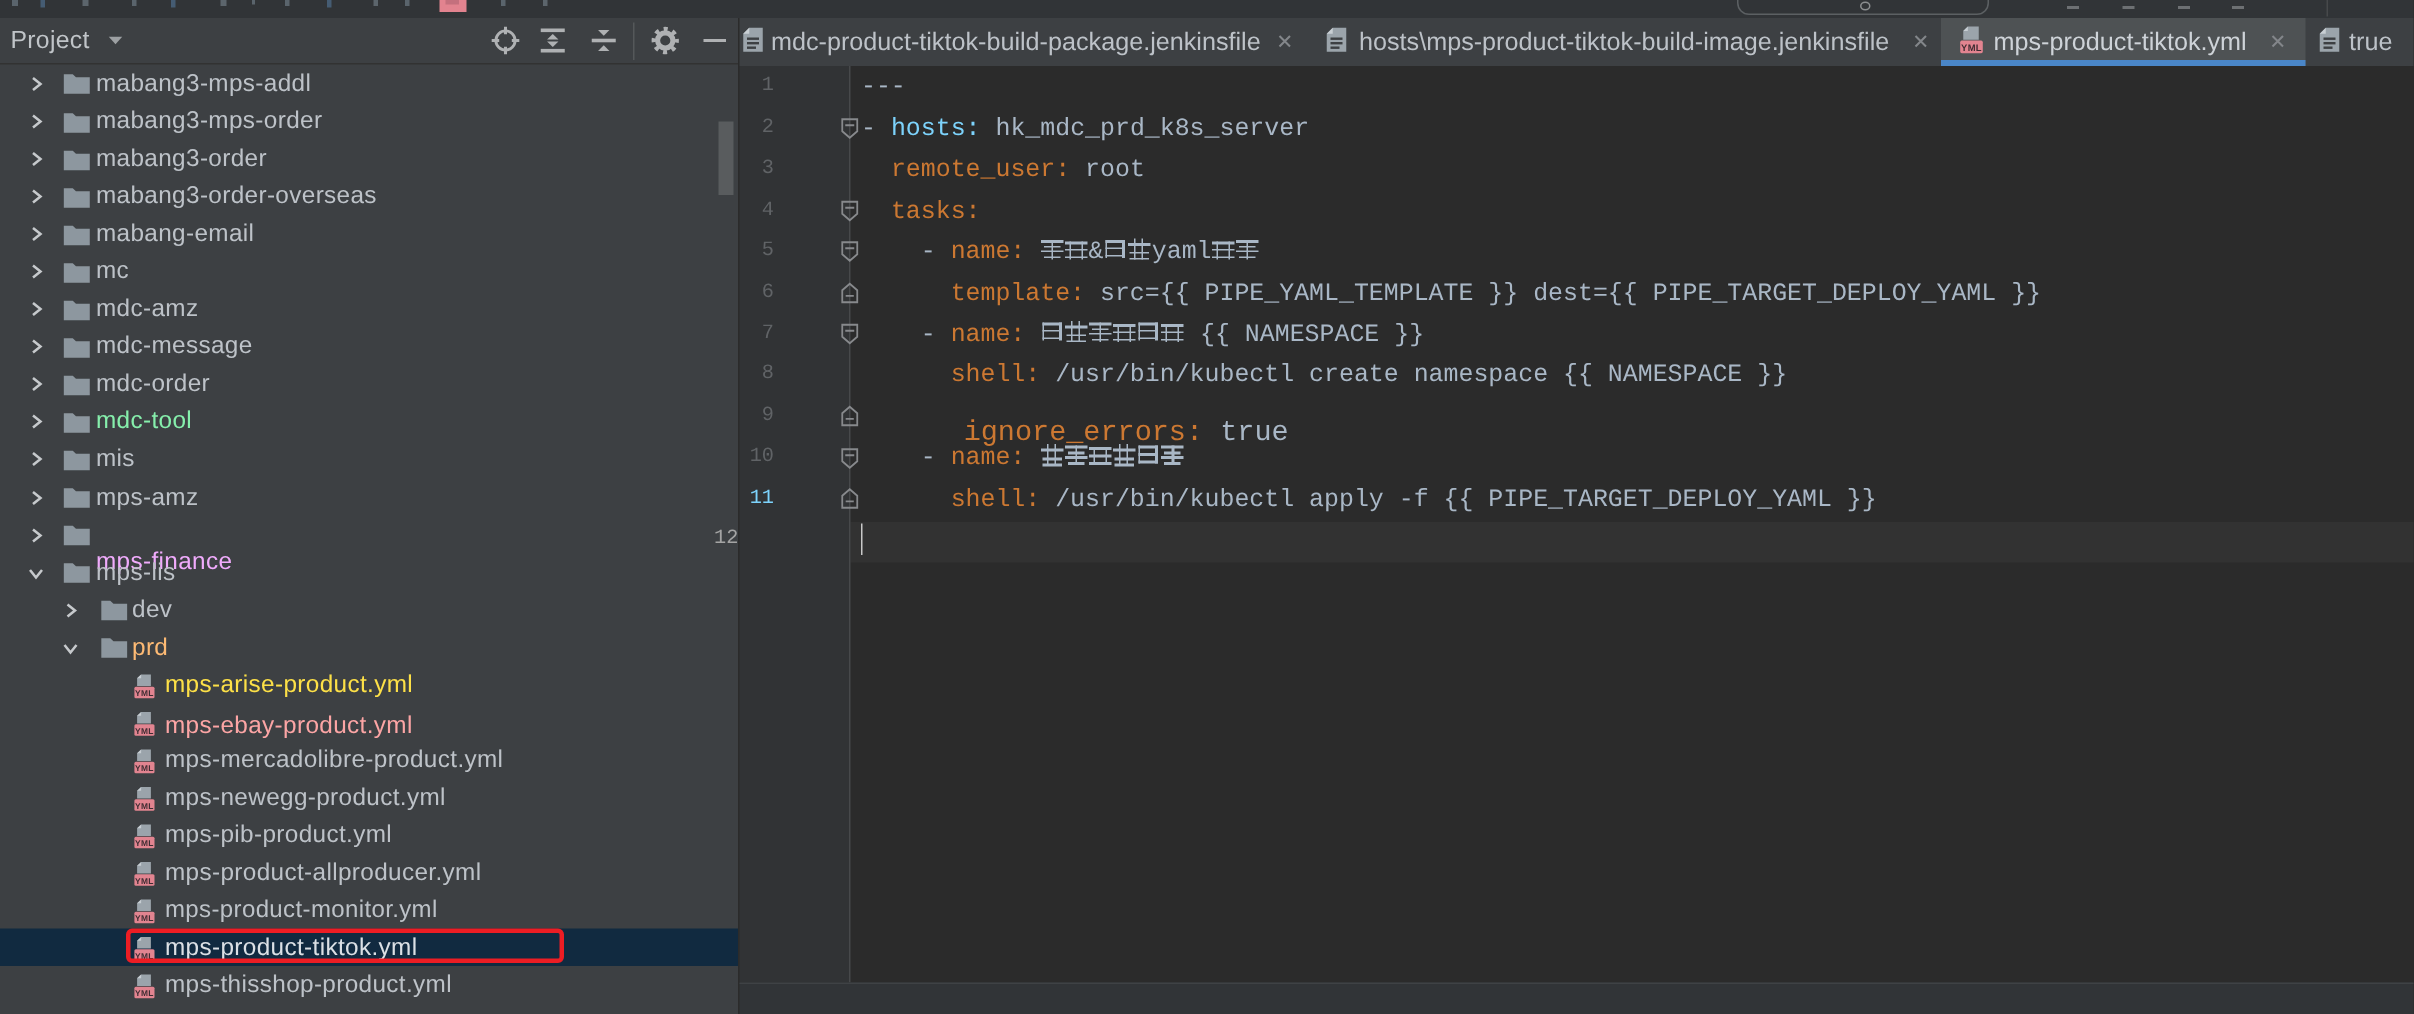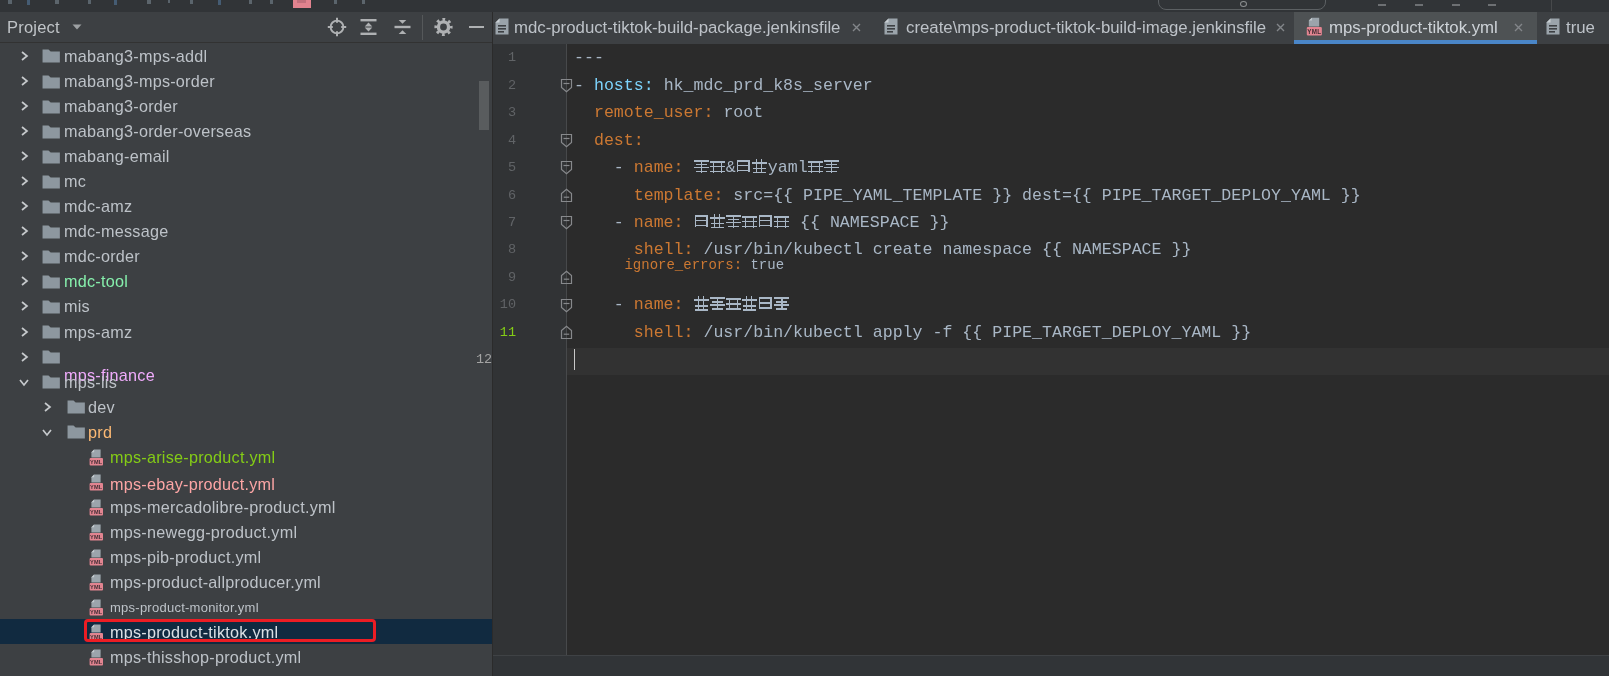--- a/index.html
+++ b/index.html
@@ -176,21 +176,21 @@
 <svg width="18.4" height="15" viewBox="0 0 17 15" preserveAspectRatio="none" style="position:absolute;top:424.2px;left:67px">
     <path d="M0.5 1.5 L6 1.5 L8 3.5 L16.5 3.5 L16.5 14.5 L0.5 14.5 Z" fill="#8d979f"></path>
   </svg>
 <div class="a" style="left:88px;top:431.7px;transform:translateY(-50%);font-size:16.2px;color:#fdba74;white-space:nowrap;letter-spacing:0.25px">prd</div>
 <svg width="16.0" height="17.0" viewBox="0 0 16 17" style="position:absolute;top:448.7px;left:88px">
     <path d="M6.1 0.6 L12.6 0.6 L12.6 8.4 L3.4 8.4 L3.4 3.2 Z" fill="#9ba4ab"></path>
     <path d="M6.1 0.6 L6.1 3.2 L3.4 3.2 Z" fill="#c6cdd2"></path>
     <rect x="1.6" y="8.9" width="13.4" height="7.6" rx="1" fill="#e28490"></rect>
     <text x="8.3" y="15" font-family="Liberation Sans" font-size="5.6" font-weight="bold" fill="#402d33" text-anchor="middle" letter-spacing="0.2">YML</text>
   </svg>
-<div class="a" style="left:110px;top:456.7px;transform:translateY(-50%);font-size:16.2px;color:#84cc16;white-space:nowrap;letter-spacing:0.25px">mps-arise-product.yml</div>
+<div class="a" style="left:110px;top:456.7px;transform:translateY(-50%);font-size:16.2px;color:#fde047;white-space:nowrap;letter-spacing:0.25px">mps-arise-product.yml</div>
 <svg width="16.0" height="17.0" viewBox="0 0 16 17" style="position:absolute;top:473.8px;left:88px">
     <path d="M6.1 0.6 L12.6 0.6 L12.6 8.4 L3.4 8.4 L3.4 3.2 Z" fill="#9ba4ab"></path>
     <path d="M6.1 0.6 L6.1 3.2 L3.4 3.2 Z" fill="#c6cdd2"></path>
     <rect x="1.6" y="8.9" width="13.4" height="7.6" rx="1" fill="#e28490"></rect>
     <text x="8.3" y="15" font-family="Liberation Sans" font-size="5.6" font-weight="bold" fill="#402d33" text-anchor="middle" letter-spacing="0.2">YML</text>
   </svg>
 <div class="a" style="left:110px;top:484px;transform:translateY(-50%);font-size:16.2px;color:#fca5a5;white-space:nowrap;letter-spacing:0.25px">mps-ebay-product.yml</div>
 <svg width="16.0" height="17.0" viewBox="0 0 16 17" style="position:absolute;top:498.8px;left:88px">
     <path d="M6.1 0.6 L12.6 0.6 L12.6 8.4 L3.4 8.4 L3.4 3.2 Z" fill="#9ba4ab"></path>
     <path d="M6.1 0.6 L6.1 3.2 L3.4 3.2 Z" fill="#c6cdd2"></path>
@@ -218,21 +218,21 @@
     <rect x="1.6" y="8.9" width="13.4" height="7.6" rx="1" fill="#e28490"></rect>
     <text x="8.3" y="15" font-family="Liberation Sans" font-size="5.6" font-weight="bold" fill="#402d33" text-anchor="middle" letter-spacing="0.2">YML</text>
   </svg>
 <div class="a" style="left:110px;top:582.0px;transform:translateY(-50%);font-size:16.2px;color:#bdc2c8;white-space:nowrap;letter-spacing:0.25px">mps-product-allproducer.yml</div>
 <svg width="16.0" height="17.0" viewBox="0 0 16 17" style="position:absolute;top:599.0px;left:88px">
     <path d="M6.1 0.6 L12.6 0.6 L12.6 8.4 L3.4 8.4 L3.4 3.2 Z" fill="#9ba4ab"></path>
     <path d="M6.1 0.6 L6.1 3.2 L3.4 3.2 Z" fill="#c6cdd2"></path>
     <rect x="1.6" y="8.9" width="13.4" height="7.6" rx="1" fill="#e28490"></rect>
     <text x="8.3" y="15" font-family="Liberation Sans" font-size="5.6" font-weight="bold" fill="#402d33" text-anchor="middle" letter-spacing="0.2">YML</text>
   </svg>
-<div class="a" style="left:110px;top:607.0px;transform:translateY(-50%);font-size:13px;color:#bdc2c8;white-space:nowrap;letter-spacing:0.25px">mps-product-monitor.yml</div>
+<div class="a" style="left:110px;top:607.0px;transform:translateY(-50%);font-size:16px;color:#bdc2c8;white-space:nowrap;letter-spacing:0.25px">mps-product-monitor.yml</div>
 <div class="a" style="left:0;top:619.2px;width:492px;height:25.3px;background:#112a40"></div>
 <svg width="16.0" height="17.0" viewBox="0 0 16 17" style="position:absolute;top:624.1px;left:88px">
     <path d="M6.1 0.6 L12.6 0.6 L12.6 8.4 L3.4 8.4 L3.4 3.2 Z" fill="#9ba4ab"></path>
     <path d="M6.1 0.6 L6.1 3.2 L3.4 3.2 Z" fill="#c6cdd2"></path>
     <rect x="1.6" y="8.9" width="13.4" height="7.6" rx="1" fill="#e28490"></rect>
     <text x="8.3" y="15" font-family="Liberation Sans" font-size="5.6" font-weight="bold" fill="#402d33" text-anchor="middle" letter-spacing="0.2">YML</text>
   </svg>
 <div class="a" style="left:110px;top:632.1px;transform:translateY(-50%);font-size:16.2px;color:#dbe0e5;white-space:nowrap;letter-spacing:0.25px">mps-product-tiktok.yml</div>
 <svg width="16.0" height="17.0" viewBox="0 0 16 17" style="position:absolute;top:649.1px;left:88px">
     <path d="M6.1 0.6 L12.6 0.6 L12.6 8.4 L3.4 8.4 L3.4 3.2 Z" fill="#9ba4ab"></path>
@@ -262,21 +262,21 @@
 <svg class="a" style="left:851px;top:22px" width="11" height="11" viewBox="0 0 11 11">
     <path d="M2 2 L9 9 M9 2 L2 9" stroke="#83868a" stroke-width="1.4"></path>
   </svg>
 <svg class="a" style="left:884px;top:18px" width="14" height="17" viewBox="0 0 14 17">
 <path d="M4.5 0.5 L13.5 0.5 L13.5 16.5 L0.5 16.5 L0.5 4.5 Z" fill="#9ba4ab"></path>
 <path d="M4.5 0.5 L4.5 4.5 L0.5 4.5 Z" fill="#c9cfd4"></path>
 <rect x="3" y="7" width="8" height="1.6" fill="#3d4043"></rect>
     <rect x="3" y="10" width="8" height="1.6" fill="#3d4043"></rect>
     <rect x="3" y="13" width="6" height="1.6" fill="#3d4043"></rect>
   </svg>
-<div class="a" style="left:906px;top:27.5px;transform:translateY(-50%);font-size:16.8px;color:#bdc2c8;white-space:nowrap;letter-spacing:0px">create\mps-product-tiktok-build-image.jenkinsfile</div>
+<div class="a" style="left:906px;top:27.5px;transform:translateY(-50%);font-size:16.8px;color:#bdc2c8;white-space:nowrap;letter-spacing:0px">hosts\mps-product-tiktok-build-image.jenkinsfile</div>
 <svg class="a" style="left:1275px;top:22px" width="11" height="11" viewBox="0 0 11 11">
     <path d="M2 2 L9 9 M9 2 L2 9" stroke="#83868a" stroke-width="1.4"></path>
   </svg>
 <svg width="18.0" height="19.1" viewBox="0 0 16 17" style="position:absolute;top:17px;left:1305px">
     <path d="M6.1 0.6 L12.6 0.6 L12.6 8.4 L3.4 8.4 L3.4 3.2 Z" fill="#9ba4ab"></path>
     <path d="M6.1 0.6 L6.1 3.2 L3.4 3.2 Z" fill="#c6cdd2"></path>
     <rect x="1.6" y="8.9" width="13.4" height="7.6" rx="1" fill="#e28490"></rect>
     <text x="8.3" y="15" font-family="Liberation Sans" font-size="5.6" font-weight="bold" fill="#402d33" text-anchor="middle" letter-spacing="0.2">YML</text>
   </svg>
 <div class="a" style="left:1329px;top:27.5px;transform:translateY(-50%);font-size:16.8px;color:#ced3d8;white-space:nowrap;letter-spacing:0px">mps-product-tiktok.yml</div>
@@ -294,21 +294,21 @@
 <div class="a mono" style="left:476px;top:44.3px;width:40px;height:27.45px;line-height:27.45px;text-align:right;font-size:13.5px;color:#606366">1</div>
 <div class="a mono" style="left:476px;top:71.8px;width:40px;height:27.45px;line-height:27.45px;text-align:right;font-size:13.5px;color:#606366">2</div>
 <div class="a mono" style="left:476px;top:99.2px;width:40px;height:27.45px;line-height:27.45px;text-align:right;font-size:13.5px;color:#606366">3</div>
 <div class="a mono" style="left:476px;top:126.6px;width:40px;height:27.45px;line-height:27.45px;text-align:right;font-size:13.5px;color:#606366">4</div>
 <div class="a mono" style="left:476px;top:154.1px;width:40px;height:27.45px;line-height:27.45px;text-align:right;font-size:13.5px;color:#606366">5</div>
 <div class="a mono" style="left:476px;top:181.6px;width:40px;height:27.45px;line-height:27.45px;text-align:right;font-size:13.5px;color:#606366">6</div>
 <div class="a mono" style="left:476px;top:209.0px;width:40px;height:27.45px;line-height:27.45px;text-align:right;font-size:13.5px;color:#606366">7</div>
 <div class="a mono" style="left:476px;top:236.4px;width:40px;height:27.45px;line-height:27.45px;text-align:right;font-size:13.5px;color:#606366">8</div>
 <div class="a mono" style="left:476px;top:263.9px;width:40px;height:27.45px;line-height:27.45px;text-align:right;font-size:13.5px;color:#606366">9</div>
 <div class="a mono" style="left:476px;top:291.3px;width:40px;height:27.45px;line-height:27.45px;text-align:right;font-size:13.5px;color:#606366">10</div>
-<div class="a mono" style="left:476px;top:318.8px;width:40px;height:27.45px;line-height:27.45px;text-align:right;font-size:13.5px;color:#84cc16">11</div>
+<div class="a mono" style="left:476px;top:318.8px;width:40px;height:27.45px;line-height:27.45px;text-align:right;font-size:13.5px;color:#7dd3fc">11</div>
 <div class="a mono" style="left:476px;top:346.2px;width:40px;height:27.45px;line-height:27.45px;font-size:13.5px;color:#a4a4a4">12</div>
 <svg class="a" style="left:560px;top:78.0px" width="13" height="15" viewBox="0 0 13 15">
 <path d="M1.5 1.5 H11.5 V9.5 L6.5 13.8 L1.5 9.5 Z" fill="none" stroke="#87898c" stroke-width="1.2"></path>
 <path d="M3.5 5.5 H9.5" stroke="#87898c" stroke-width="1.2"></path>
   </svg>
 <svg class="a" style="left:560px;top:132.9px" width="13" height="15" viewBox="0 0 13 15">
 <path d="M1.5 1.5 H11.5 V9.5 L6.5 13.8 L1.5 9.5 Z" fill="none" stroke="#87898c" stroke-width="1.2"></path>
 <path d="M3.5 5.5 H9.5" stroke="#87898c" stroke-width="1.2"></path>
   </svg>
 <svg class="a" style="left:560px;top:160.3px" width="13" height="15" viewBox="0 0 13 15">
@@ -331,20 +331,20 @@
 <path d="M1.5 13.5 H11.5 V5.5 L6.5 1.2 L1.5 5.5 Z" fill="none" stroke="#87898c" stroke-width="1.2"></path>
 <path d="M3.8 9.2 H9.2" stroke="#87898c" stroke-width="1.2"></path>
   </svg>
 <svg class="a" style="left:560px;top:325.0px" width="13" height="15" viewBox="0 0 13 15">
 <path d="M1.5 13.5 H11.5 V5.5 L6.5 1.2 L1.5 5.5 Z" fill="none" stroke="#87898c" stroke-width="1.2"></path>
 <path d="M3.8 9.2 H9.2" stroke="#87898c" stroke-width="1.2"></path>
   </svg>
 <div class="a mono" style="left:574px;top:44.3px;height:27.45px;line-height:27.45px;font-size:16.6px;color:#a9b7c6;white-space:pre">---</div>
 <div class="a mono" style="left:574px;top:71.8px;height:27.45px;line-height:27.45px;font-size:16.6px;color:#a9b7c6;white-space:pre">- <span style="color:#7dd3fc">hosts:</span> hk_mdc_prd_k8s_server</div>
 <div class="a mono" style="left:574px;top:99.2px;height:27.45px;line-height:27.45px;font-size:16.6px;color:#a9b7c6;white-space:pre">  <span style="color:#cc7832">remote_user:</span> root</div>
-<div class="a mono" style="left:574px;top:126.6px;height:27.45px;line-height:27.45px;font-size:16.6px;color:#a9b7c6;white-space:pre">  <span style="color:#cc7832">dest:</span></div>
+<div class="a mono" style="left:574px;top:126.6px;height:27.45px;line-height:27.45px;font-size:16.6px;color:#a9b7c6;white-space:pre">  <span style="color:#cc7832">tasks:</span></div>
 <div class="a mono" style="left:574px;top:154.1px;height:27.45px;line-height:27.45px;font-size:16.6px;color:#a9b7c6;white-space:pre">    - <span style="color:#cc7832">name:</span> <span class="cj"><i style="left:0px;top:1px;width:15px;height:1.6px"></i><i style="left:2px;top:5px;width:11px;height:1.4px"></i><i style="left:0px;top:8px;width:15px;height:1.4px"></i><i style="left:2px;top:12px;width:11px;height:1.4px"></i><i style="left:7px;top:1px;width:1.6px;height:13px"></i></span><span class="cj"><i style="left:0px;top:2px;width:15px;height:1.6px"></i><i style="left:0px;top:7px;width:15px;height:1.4px"></i><i style="left:0px;top:12px;width:15px;height:1.4px"></i><i style="left:3px;top:2px;width:1.5px;height:12px"></i><i style="left:11px;top:2px;width:1.5px;height:12px"></i></span>&amp;<span class="cj"><i style="left:1px;top:1px;width:13px;height:1.5px"></i><i style="left:1px;top:6px;width:13px;height:1.4px"></i><i style="left:1px;top:11px;width:13px;height:1.4px"></i><i style="left:1px;top:1px;width:1.5px;height:12px"></i><i style="left:12.5px;top:1px;width:1.5px;height:12px"></i></span><span class="cj"><i style="left:0px;top:3px;width:15px;height:1.6px"></i><i style="left:4px;top:0px;width:1.6px;height:14px"></i><i style="left:9px;top:0px;width:1.6px;height:14px"></i><i style="left:1px;top:9px;width:13px;height:1.4px"></i><i style="left:1px;top:13px;width:13px;height:1.4px"></i></span>yaml<span class="cj"><i style="left:0px;top:2px;width:15px;height:1.6px"></i><i style="left:0px;top:7px;width:15px;height:1.4px"></i><i style="left:0px;top:12px;width:15px;height:1.4px"></i><i style="left:3px;top:2px;width:1.5px;height:12px"></i><i style="left:11px;top:2px;width:1.5px;height:12px"></i></span><span class="cj"><i style="left:0px;top:1px;width:15px;height:1.6px"></i><i style="left:2px;top:5px;width:11px;height:1.4px"></i><i style="left:0px;top:8px;width:15px;height:1.4px"></i><i style="left:2px;top:12px;width:11px;height:1.4px"></i><i style="left:7px;top:1px;width:1.6px;height:13px"></i></span></div>
 <div class="a mono" style="left:574px;top:181.6px;height:27.45px;line-height:27.45px;font-size:16.6px;color:#a9b7c6;white-space:pre">      <span style="color:#cc7832">template:</span> src={{ PIPE_YAML_TEMPLATE }} dest={{ PIPE_TARGET_DEPLOY_YAML }}</div>
 <div class="a mono" style="left:574px;top:209.0px;height:27.45px;line-height:27.45px;font-size:16.6px;color:#a9b7c6;white-space:pre">    - <span style="color:#cc7832">name:</span> <span class="cj"><i style="left:1px;top:1px;width:13px;height:1.5px"></i><i style="left:1px;top:6px;width:13px;height:1.4px"></i><i style="left:1px;top:11px;width:13px;height:1.4px"></i><i style="left:1px;top:1px;width:1.5px;height:12px"></i><i style="left:12.5px;top:1px;width:1.5px;height:12px"></i></span><span class="cj"><i style="left:0px;top:3px;width:15px;height:1.6px"></i><i style="left:4px;top:0px;width:1.6px;height:14px"></i><i style="left:9px;top:0px;width:1.6px;height:14px"></i><i style="left:1px;top:9px;width:13px;height:1.4px"></i><i style="left:1px;top:13px;width:13px;height:1.4px"></i></span><span class="cj"><i style="left:0px;top:1px;width:15px;height:1.6px"></i><i style="left:2px;top:5px;width:11px;height:1.4px"></i><i style="left:0px;top:8px;width:15px;height:1.4px"></i><i style="left:2px;top:12px;width:11px;height:1.4px"></i><i style="left:7px;top:1px;width:1.6px;height:13px"></i></span><span class="cj"><i style="left:0px;top:2px;width:15px;height:1.6px"></i><i style="left:0px;top:7px;width:15px;height:1.4px"></i><i style="left:0px;top:12px;width:15px;height:1.4px"></i><i style="left:3px;top:2px;width:1.5px;height:12px"></i><i style="left:11px;top:2px;width:1.5px;height:12px"></i></span><span class="cj"><i style="left:1px;top:1px;width:13px;height:1.5px"></i><i style="left:1px;top:6px;width:13px;height:1.4px"></i><i style="left:1px;top:11px;width:13px;height:1.4px"></i><i style="left:1px;top:1px;width:1.5px;height:12px"></i><i style="left:12.5px;top:1px;width:1.5px;height:12px"></i></span><span class="cj"><i style="left:0px;top:2px;width:15px;height:1.6px"></i><i style="left:0px;top:7px;width:15px;height:1.4px"></i><i style="left:0px;top:12px;width:15px;height:1.4px"></i><i style="left:3px;top:2px;width:1.5px;height:12px"></i><i style="left:11px;top:2px;width:1.5px;height:12px"></i></span> {{ NAMESPACE }}</div>
 <div class="a mono" style="left:574px;top:236.4px;height:27.45px;line-height:27.45px;font-size:16.6px;color:#a9b7c6;white-space:pre">      <span style="color:#cc7832">shell:</span> /usr/bin/kubectl create namespace {{ NAMESPACE }}</div>
-<div class="a mono" style="left:574px;top:252px;height:27.45px;line-height:27.45px;font-size:14px;color:#a9b7c6;white-space:pre">      <span style="color:#cc7832">ignore_errors:</span> true</div>
+<div class="a mono" style="left:574px;top:275px;height:27.45px;line-height:27.45px;font-size:19px;color:#a9b7c6;white-space:pre">      <span style="color:#cc7832">ignore_errors:</span> true</div>
 <div class="a mono" style="left:574px;top:291.3px;height:27.45px;line-height:27.45px;font-size:16.6px;color:#a9b7c6;white-space:pre">    - <span style="color:#cc7832">name:</span> <span class="cj"><i style="left:0px;top:3px;width:15px;height:1.6px"></i><i style="left:4px;top:0px;width:1.6px;height:14px"></i><i style="left:9px;top:0px;width:1.6px;height:14px"></i><i style="left:1px;top:9px;width:13px;height:1.4px"></i><i style="left:1px;top:13px;width:13px;height:1.4px"></i></span><span class="cj"><i style="left:0px;top:1px;width:15px;height:1.6px"></i><i style="left:2px;top:5px;width:11px;height:1.4px"></i><i style="left:0px;top:8px;width:15px;height:1.4px"></i><i style="left:2px;top:12px;width:11px;height:1.4px"></i><i style="left:7px;top:1px;width:1.6px;height:13px"></i></span><span class="cj"><i style="left:0px;top:2px;width:15px;height:1.6px"></i><i style="left:0px;top:7px;width:15px;height:1.4px"></i><i style="left:0px;top:12px;width:15px;height:1.4px"></i><i style="left:3px;top:2px;width:1.5px;height:12px"></i><i style="left:11px;top:2px;width:1.5px;height:12px"></i></span><span class="cj"><i style="left:0px;top:3px;width:15px;height:1.6px"></i><i style="left:4px;top:0px;width:1.6px;height:14px"></i><i style="left:9px;top:0px;width:1.6px;height:14px"></i><i style="left:1px;top:9px;width:13px;height:1.4px"></i><i style="left:1px;top:13px;width:13px;height:1.4px"></i></span><span class="cj"><i style="left:1px;top:1px;width:13px;height:1.5px"></i><i style="left:1px;top:6px;width:13px;height:1.4px"></i><i style="left:1px;top:11px;width:13px;height:1.4px"></i><i style="left:1px;top:1px;width:1.5px;height:12px"></i><i style="left:12.5px;top:1px;width:1.5px;height:12px"></i></span><span class="cj"><i style="left:0px;top:1px;width:15px;height:1.6px"></i><i style="left:2px;top:5px;width:11px;height:1.4px"></i><i style="left:0px;top:8px;width:15px;height:1.4px"></i><i style="left:2px;top:12px;width:11px;height:1.4px"></i><i style="left:7px;top:1px;width:1.6px;height:13px"></i></span></div>
 <div class="a mono" style="left:574px;top:318.8px;height:27.45px;line-height:27.45px;font-size:16.6px;color:#a9b7c6;white-space:pre">      <span style="color:#cc7832">shell:</span> /usr/bin/kubectl apply -f {{ PIPE_TARGET_DEPLOY_YAML }}</div>
 <div class="a" style="left:573.5px;top:349.2px;width:1.8px;height:21px;background:#c8c8c8"></div>
 </body></html>

